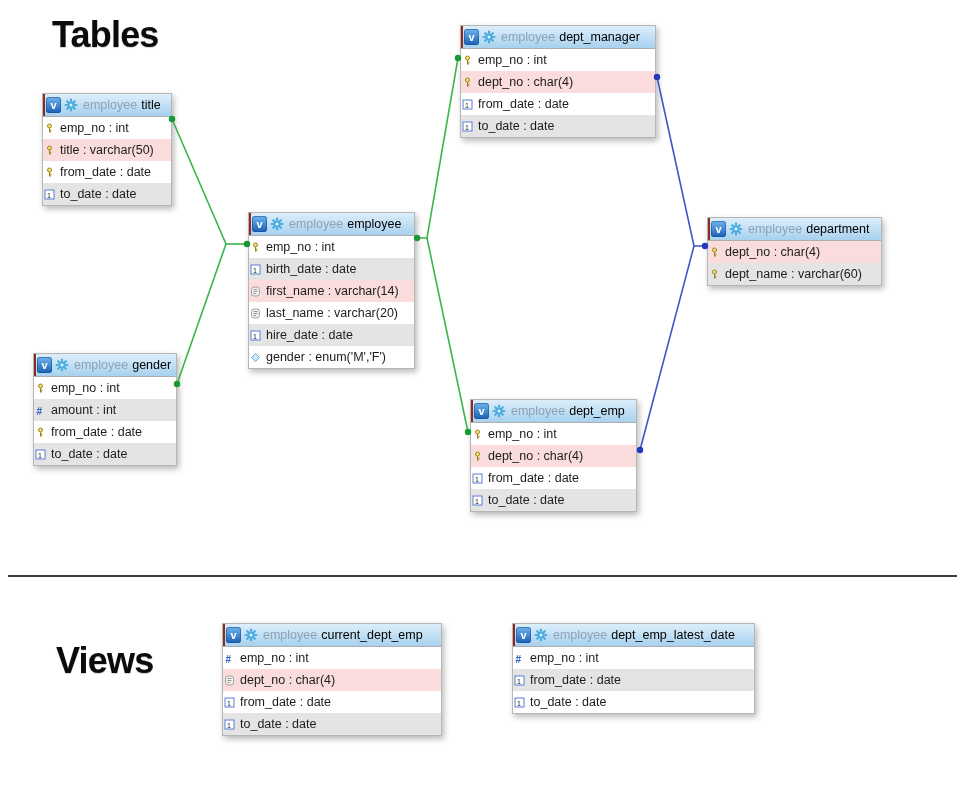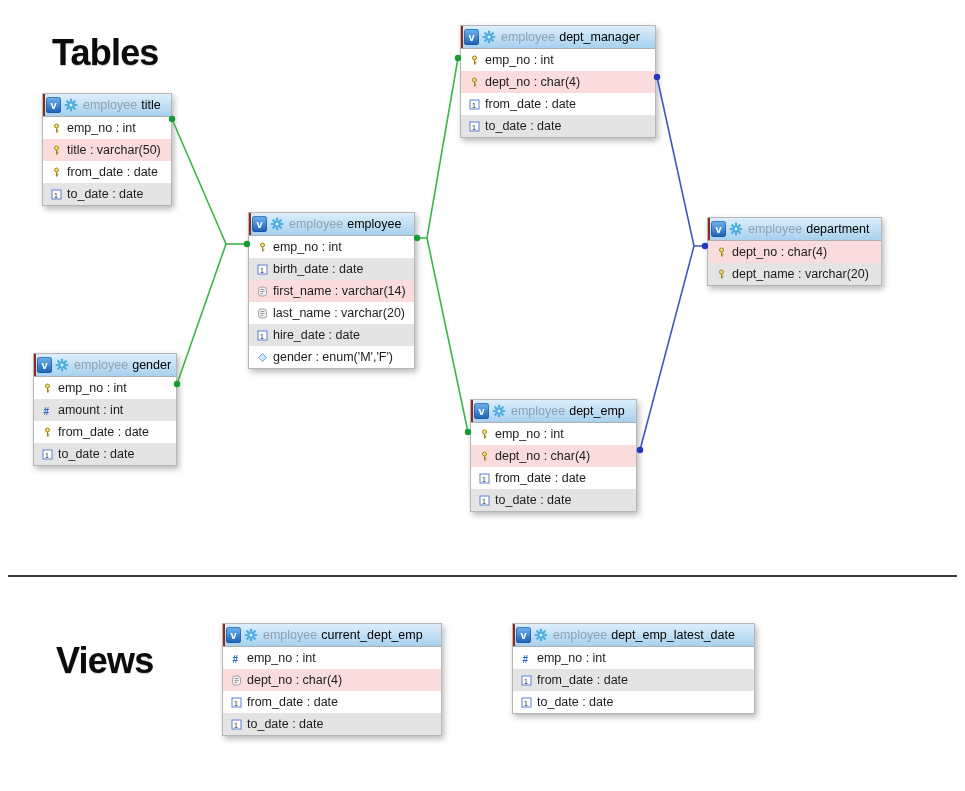--- a/index.html
+++ b/index.html
@@ -1,39 +1,39 @@
 <!DOCTYPE html>
 <html><head>
 <meta charset="utf-8">
 <style>
   html,body{margin:0;padding:0;background:#fff;}
   #canvas{position:relative;width:965px;height:791px;background:#ffffff;overflow:hidden;
           font-family:"Liberation Sans",sans-serif;}
   .heading{position:absolute;font-size:36px;font-weight:bold;color:#0b0b0b;
            letter-spacing:-0.8px;text-shadow:0 1px 1px rgba(0,0,0,0.18);}
-  #tables-heading{left:52px;top:14px;margin-top:18px;}
+  #tables-heading{left:52px;top:14px;}
   #views-heading{left:56px;top:640px;}
   .divider{position:absolute;left:8px;top:575px;width:949px;height:0;
            border-top:2px solid #3c3c3c;}
   .entity-card{position:absolute;box-sizing:border-box;background:#fff;
                border:1px solid #b6b6b6;box-shadow:2px 3px 6px rgba(0,0,0,0.28);
                font-size:12.5px;z-index:1;}
   .entity-header{display:flex;align-items:center;height:22px;
                  background:linear-gradient(180deg,#ddeefb 0%,#c5e1f5 45%,#a7d1ee 100%);
                  border-bottom:1px solid #aeaeae;overflow:hidden;white-space:nowrap;}
   .red-stripe{width:2px;align-self:stretch;background:#8c2a21;flex:0 0 2px;}
   .v-badge{width:15px;height:16px;margin:0 3px 0 1px;border-radius:3px;flex:0 0 15px;
            background:linear-gradient(180deg,#70b4eb,#1b60b6);
            color:#fff;font-weight:bold;font-size:11px;line-height:15px;
            display:flex;align-items:center;justify-content:center;
            box-shadow:inset 0 0 0 1px rgba(20,80,143,0.55);}
   .gear{width:14px;height:14px;margin-right:5px;flex:0 0 14px;display:flex;}
   .schema-label{color:#8da2b5;margin-right:4px;}
   .entity-name{font-weight:normal;color:#000;}
-  .col-row{display:flex;align-items:center;height:22px;padding-left:8px;gap:5px;
+  .col-row{display:flex;align-items:center;height:22px;padding-left:1px;gap:5px;
            color:#1c1c1c;white-space:nowrap;overflow:hidden;}
   .bg-white{background:#ffffff;}
   .bg-pink{background:#fadcdc;}
   .bg-gray{background:#e4e4e4;}
   .col-icon{width:11px;height:11px;flex:0 0 11px;display:flex;align-items:center;justify-content:center;}
   #rel-svg{position:absolute;left:0;top:0;z-index:5;pointer-events:none;}
 </style>
 </head>
 <body>
 
@@ -348,21 +348,21 @@
           </span>
           <span>dept_no : char(4)</span>
         </div>
         <div class="col-row bg-gray">
           <span class="col-icon">
             <svg viewBox="0 0 11 11" width="11" height="11">
               <circle cx="5.5" cy="3" r="2" fill="#f6e27d" stroke="#9c8410" stroke-width="1"></circle>
               <path d="M5.5 5v4.5M5.5 7.2h2M5.5 8.8h1.6" stroke="#9c8410" stroke-width="1" fill="none"></path>
             </svg>
           </span>
-          <span>dept_name : varchar(20)</span>
+          <span>dept_name : varchar(60)</span>
         </div>
       </div>
       <div class="entity-card" style="left: 222px; top: 623px; width: 220px;">
         <div class="entity-header">
           <span class="red-stripe"></span>
           <span class="v-badge">v</span>
           <span class="gear">
             <svg viewBox="0 0 14 14" width="14" height="14">
               <g stroke="#4aacdf" stroke-width="2.2" stroke-linecap="round">
                 <path d="M7 1.6V3M7 11v1.4M1.6 7H3M11 7h1.4M3.2 3.2l1 1M9.8 9.8l1 1M10.8 3.2l-1 1M4.2 9.8l-1 1"></path>

